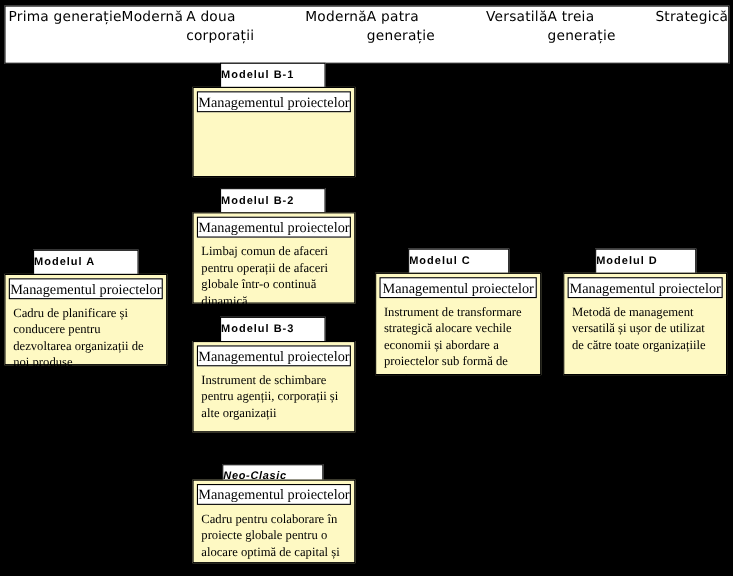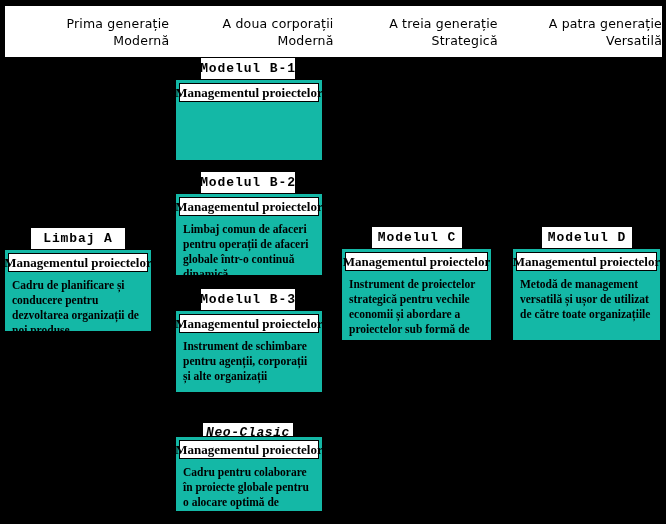--- a/index.html
+++ b/index.html
@@ -24,51 +24,49 @@
     width: 659px;
     height: 53px;
     background: #ffffff;
     border: 1px solid #000000;
     box-sizing: border-box;
     display: flex;
   }
   .header-cell {
     flex: 1 1 0;
     display: flex;
-    flex-direction: column;
-    align-items: flex-end;
+    flex-direction: row;
+    align-items: flex-start;
     justify-content: center;
     color: #000000;
     font-family: "DejaVu Sans", sans-serif;
     font-size: 12.5px;
     line-height: 17px;
     letter-spacing: 0.2px;
   }
   .header-cell .gen-line2 { }
 
   
   .card {
     position: absolute;
-    background: #14b8a6;
-    border: 1px solid #000000;
-    box-sizing: border-box;
+    background: #fef9c3;
+    border: 1px solid #000000;
+    box-sizing: border-box;
+  }
+  .card-title {
+    position: absolute;
+    background: #ffffff;
+    border: 1px solid #000000;
+    box-sizing: border-box;
+    display: flex;
+    flex-direction: column;
+    justify-content: center;
+    font-family: Liberation Sans, sans-serif;
     font-weight: bold;
-  }
-  .card-title {
-    position: absolute;
-    background: #ffffff;
-    border: 1px solid #000000;
-    box-sizing: border-box;
-    display: flex;
-    flex-direction: column;
-    align-items: center;
-    justify-content: center;
-    font-family: Liberation Mono, monospace;
-    font-weight: bold;
-    font-size: 13px;
+    font-size: 10px;
     line-height: 16px;
     letter-spacing: 0.9px;
     color: #000000;
     white-space: nowrap;
   }
   .card-title .neo {
     font-style: italic;
     font-weight: bold;
     letter-spacing: 0.6px;
   }
@@ -116,26 +114,26 @@
   <div class="header-band">
     <div class="header-cell">
       <span>Prima generație</span>
       <span class="gen-line2">Modernă</span>
     </div>
     <div class="header-cell">
       <span>A doua corporații</span>
       <span class="gen-line2">Modernă</span>
     </div>
     <div class="header-cell">
+      <span>A patra generație</span>
+      <span class="gen-line2">Versatilă</span>
+    </div>
+    <div class="header-cell">
       <span>A treia generație</span>
       <span class="gen-line2">Strategică</span>
-    </div>
-    <div class="header-cell">
-      <span>A patra generație</span>
-      <span class="gen-line2">Versatilă</span>
     </div>
   </div>
 
   <div class="card-title" style="left:200px; top:57px; width:96px; height:23px;">
     <span>Modelul  B-1</span>
   </div>
   <div class="card" style="left:175px; top:79px; width:148px; height:82px;">
     <div class="card-sub">Managementul proiectelor</div>
   </div>
 
@@ -165,37 +163,37 @@
     <span>Modelul  A'</span>
   </div>
   <div class="card" style="left:175px; top:436px; width:148px; height:76px;">
     <div class="card-sub">Managementul proiectelor</div>
     <div class="card-body">
       <span>Cadru pentru colaborare în proiecte globale pentru o alocare optimă de capital și resurse</span>
     </div>
   </div>
 
   <div class="card-title" style="left:30px; top:227px; width:96px; height:23px;">
-    <span>Limbaj  A</span>
+    <span>Modelul  A</span>
   </div>
   <div class="card" style="left:4px; top:249px; width:148px; height:83px;">
     <div class="card-sub">Managementul proiectelor</div>
     <div class="card-body">
       <span>Cadru de planificare și conducere pentru dezvoltarea organizații de noi produse</span>
       <span class="tail">(Industria manufacturieră)</span>
     </div>
   </div>
 
   <div class="card-title" style="left:371px; top:226px; width:92px; height:23px;">
     <span>Modelul  C</span>
   </div>
   <div class="card" style="left:341px; top:248px; width:151px; height:93px;">
     <div class="card-sub">Managementul proiectelor</div>
     <div class="card-body">
-      <span>Instrument de proiectelor strategică pentru  vechile economii și abordare a proiectelor sub formă de programe</span>
+      <span>Instrument de transformare strategică alocare  vechile economii și abordare a proiectelor sub formă de programe</span>
     </div>
   </div>
 
   <div class="card-title" style="left:541px; top:226px; width:92px; height:23px;">
     <span>Modelul  D</span>
   </div>
   <div class="card" style="left:512px; top:248px; width:149px; height:93px;">
     <div class="card-sub">Managementul proiectelor</div>
     <div class="card-body">
       <span>Metodă de management versatilă și ușor de utilizat de către toate organizațiile</span>

